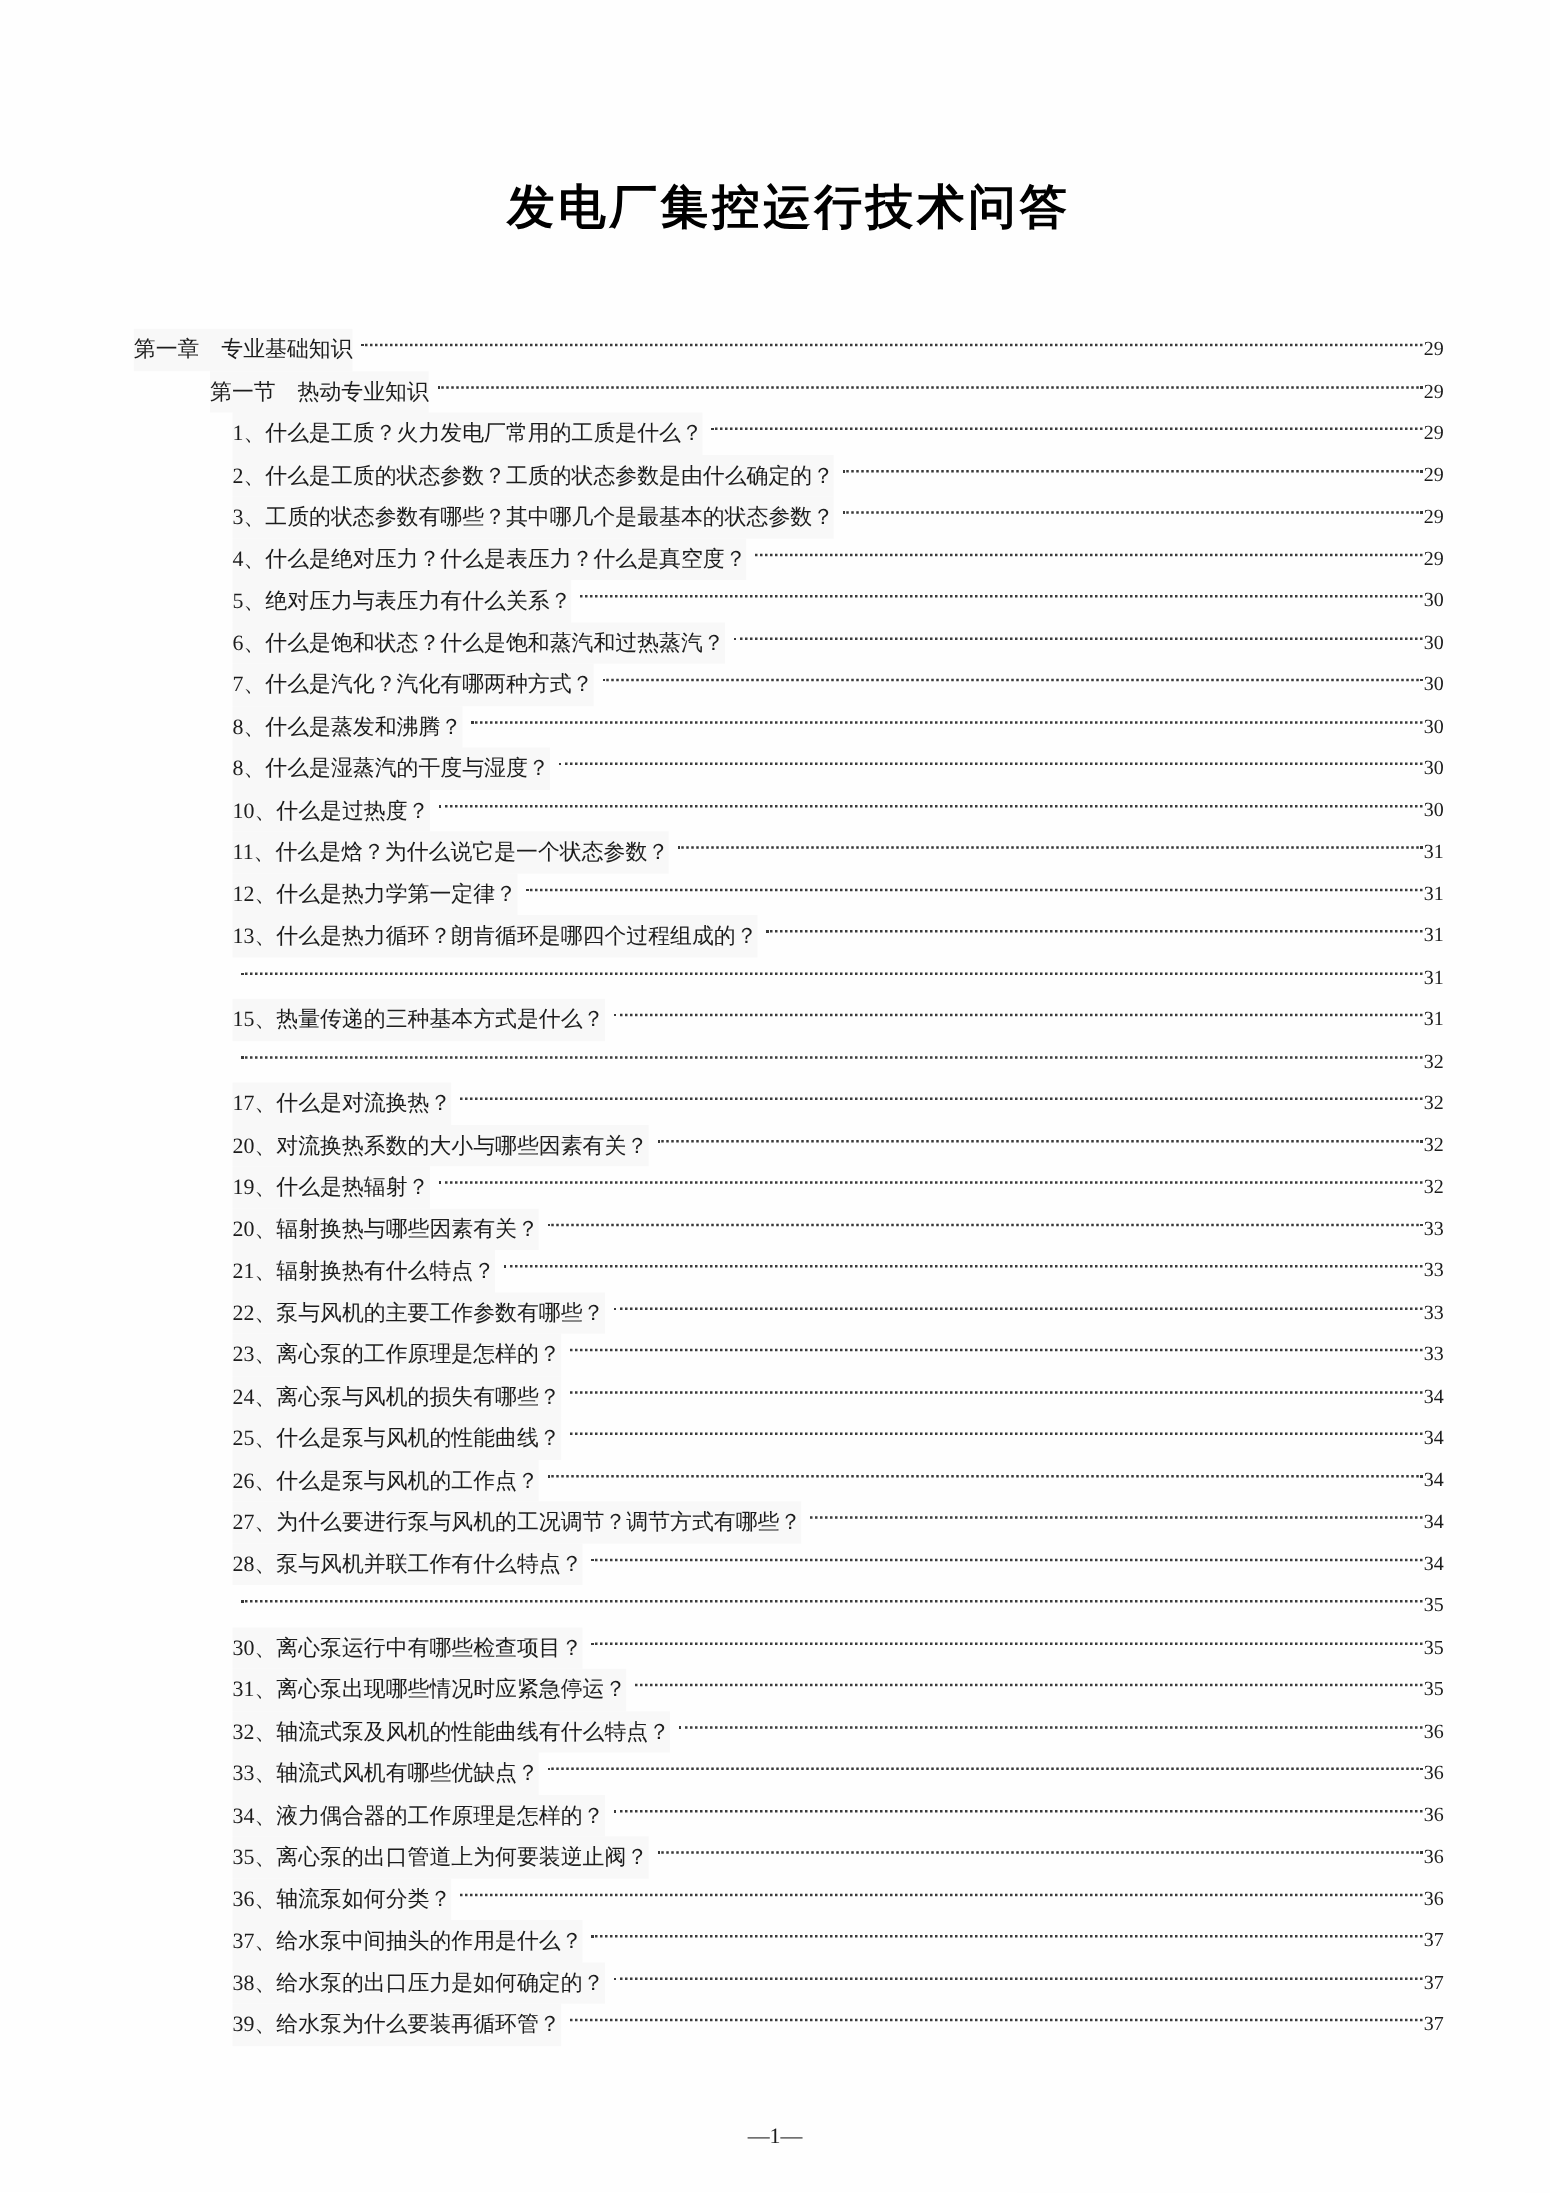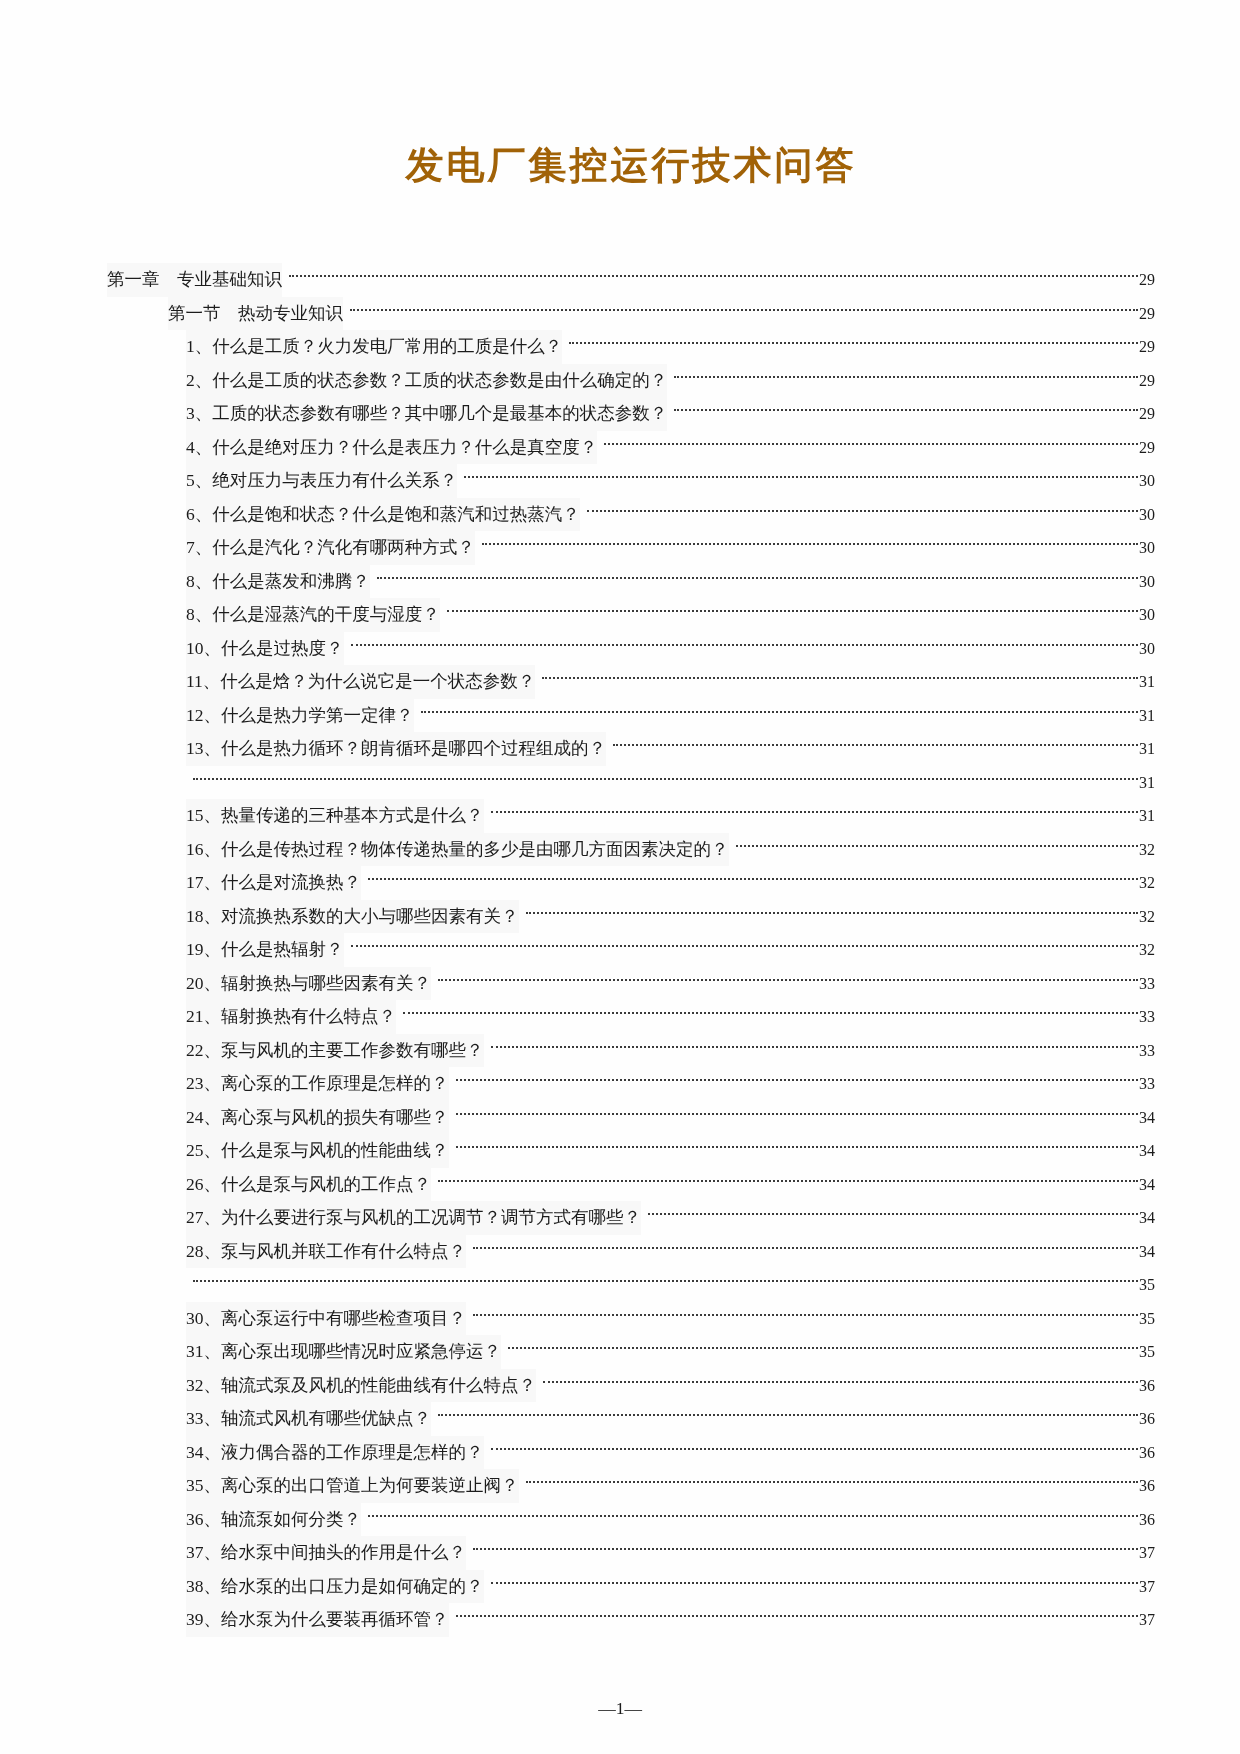--- a/index.html
+++ b/index.html
@@ -13,21 +13,21 @@
     font-family: "Liberation Serif", serif;
     color: #1c1c1c;
     overflow: hidden;
   }
   .doc-title {
     margin: 0 0 72px 0;
     text-align: center;
     font-size: 38px;
     font-weight: bold;
     letter-spacing: 3px;
-    color: #a16207;
+    color: #000000;
   }
   .toc { width: 100%; }
   .toc-row {
     display: flex;
     align-items: center;
     line-height: 33.5px;
     font-size: 17.5px;
     white-space: nowrap;
   }
   .toc-row.level-chapter { margin-left: 0; }
@@ -159,33 +159,32 @@
     <span class="toc-page">31</span>
   </div>
 
   <div class="toc-row level-item">
     <span class="toc-label">15、热量传递的三种基本方式是什么？</span>
     <span class="toc-dots"></span>
     <span class="toc-page">31</span>
   </div>
 
   <div class="toc-row level-item">
-    <span class="toc-label">16、什么是传热过程？物体传递热量的多少是由哪几方面因素决定的？</span>
     <span class="toc-dots"></span>
     <span class="toc-page">32</span>
   </div>
 
   <div class="toc-row level-item">
     <span class="toc-label">17、什么是对流换热？</span>
     <span class="toc-dots"></span>
     <span class="toc-page">32</span>
   </div>
 
   <div class="toc-row level-item">
-    <span class="toc-label">18、对流换热系数的大小与哪些因素有关？</span>
+    <span class="toc-label">20、对流换热系数的大小与哪些因素有关？</span>
     <span class="toc-dots"></span>
     <span class="toc-page">32</span>
   </div>
 
   <div class="toc-row level-item">
     <span class="toc-label">19、什么是热辐射？</span>
     <span class="toc-dots"></span>
     <span class="toc-page">32</span>
   </div>
 

